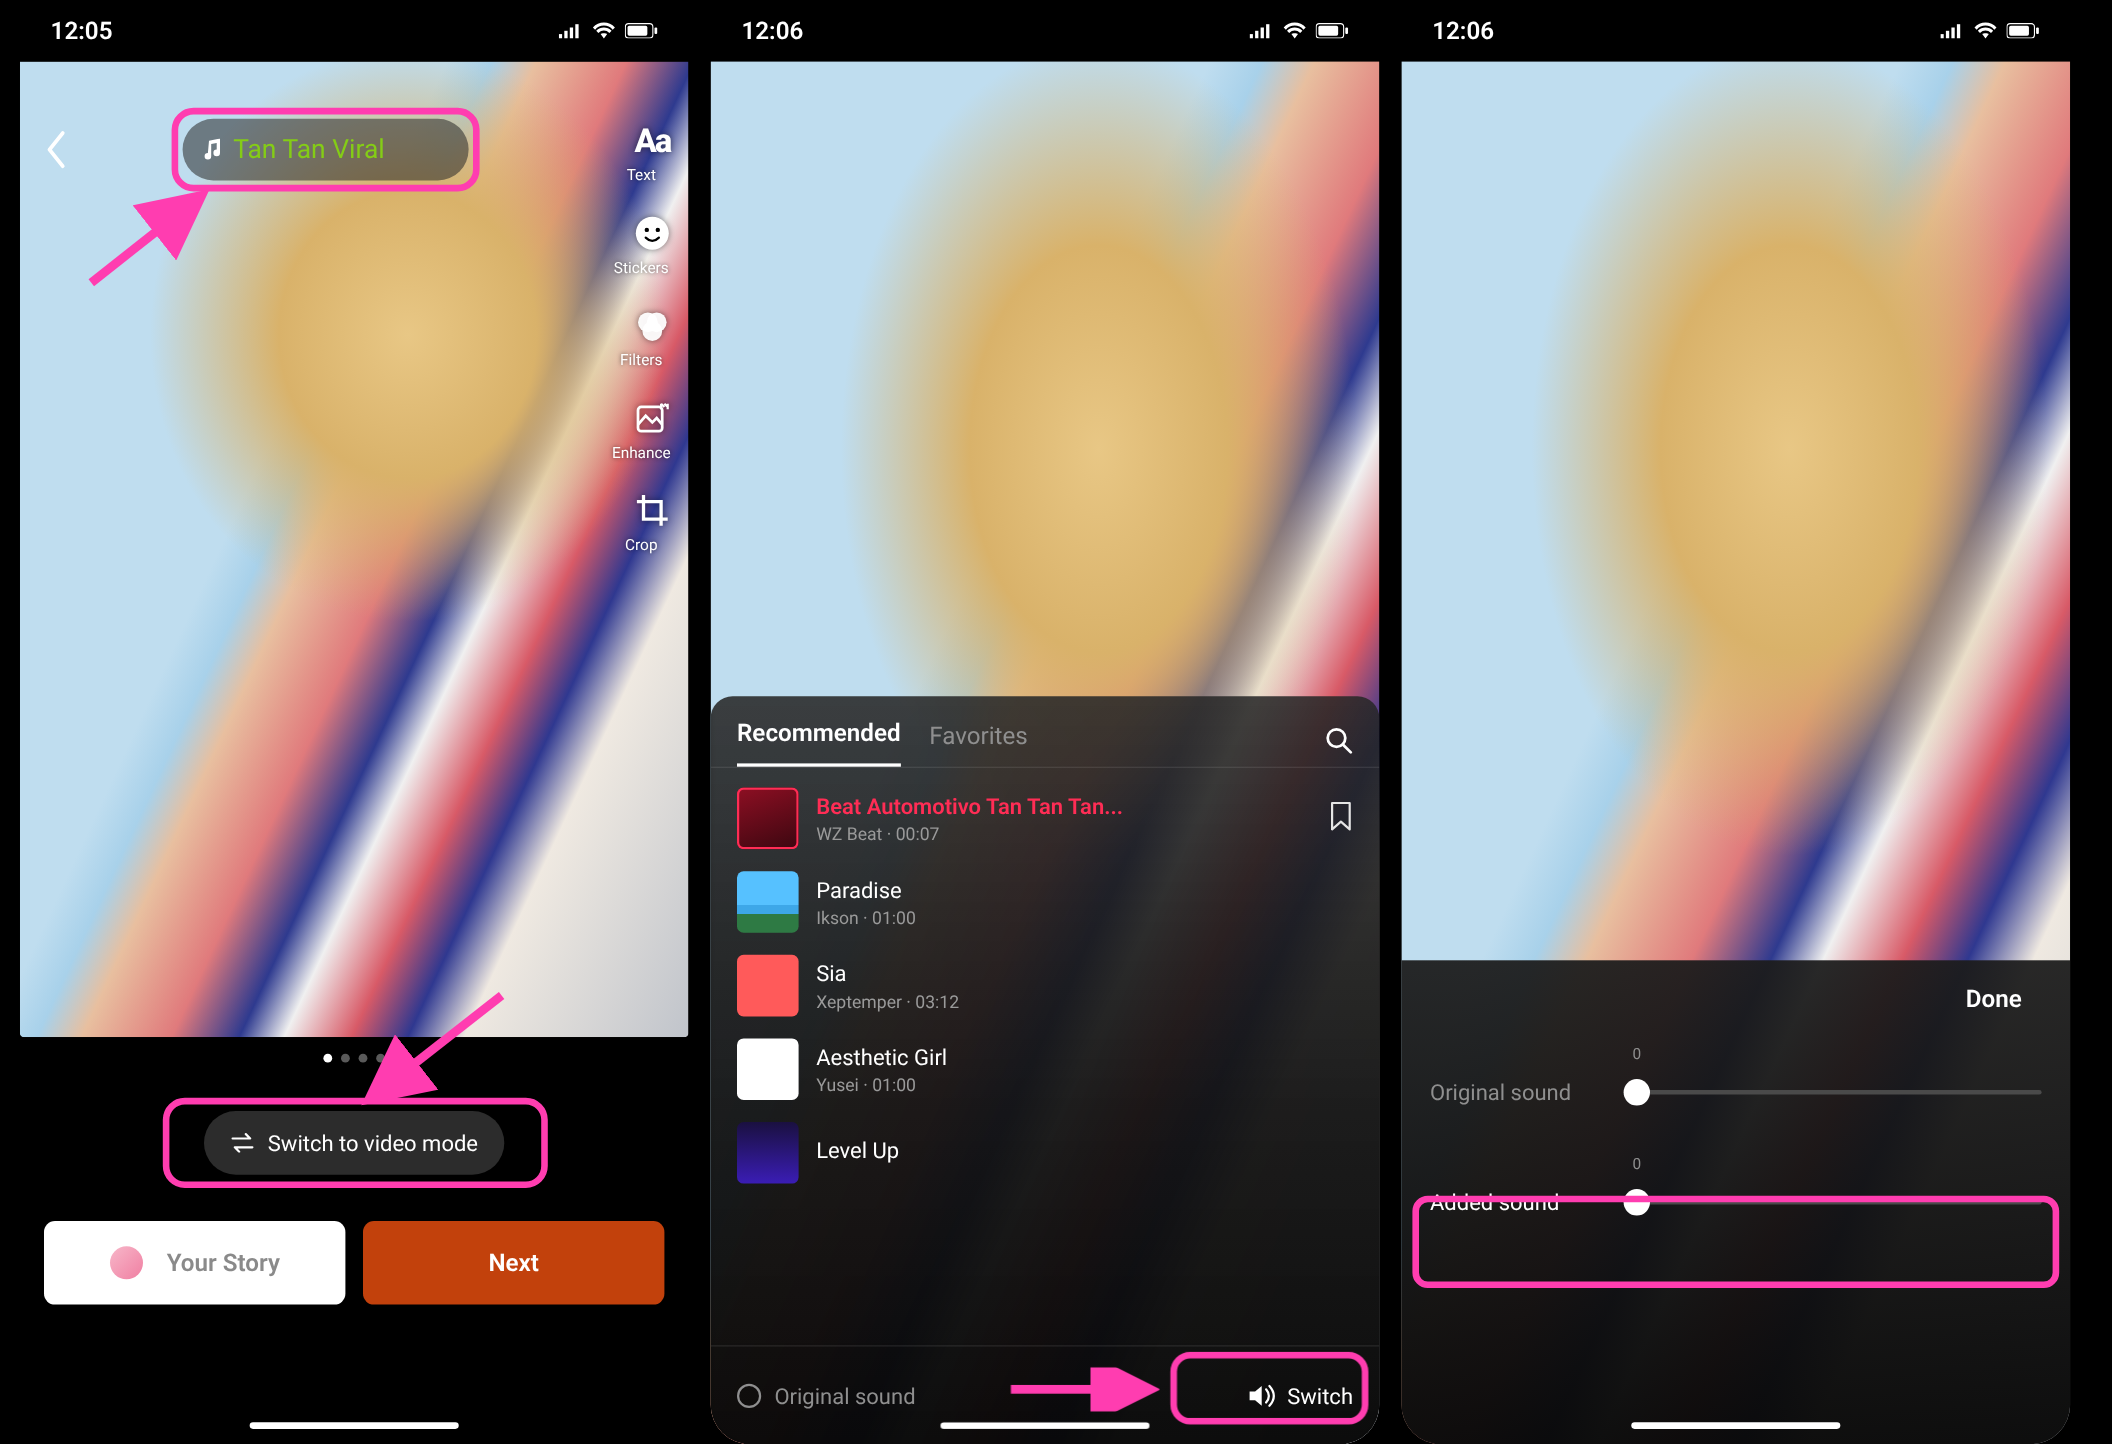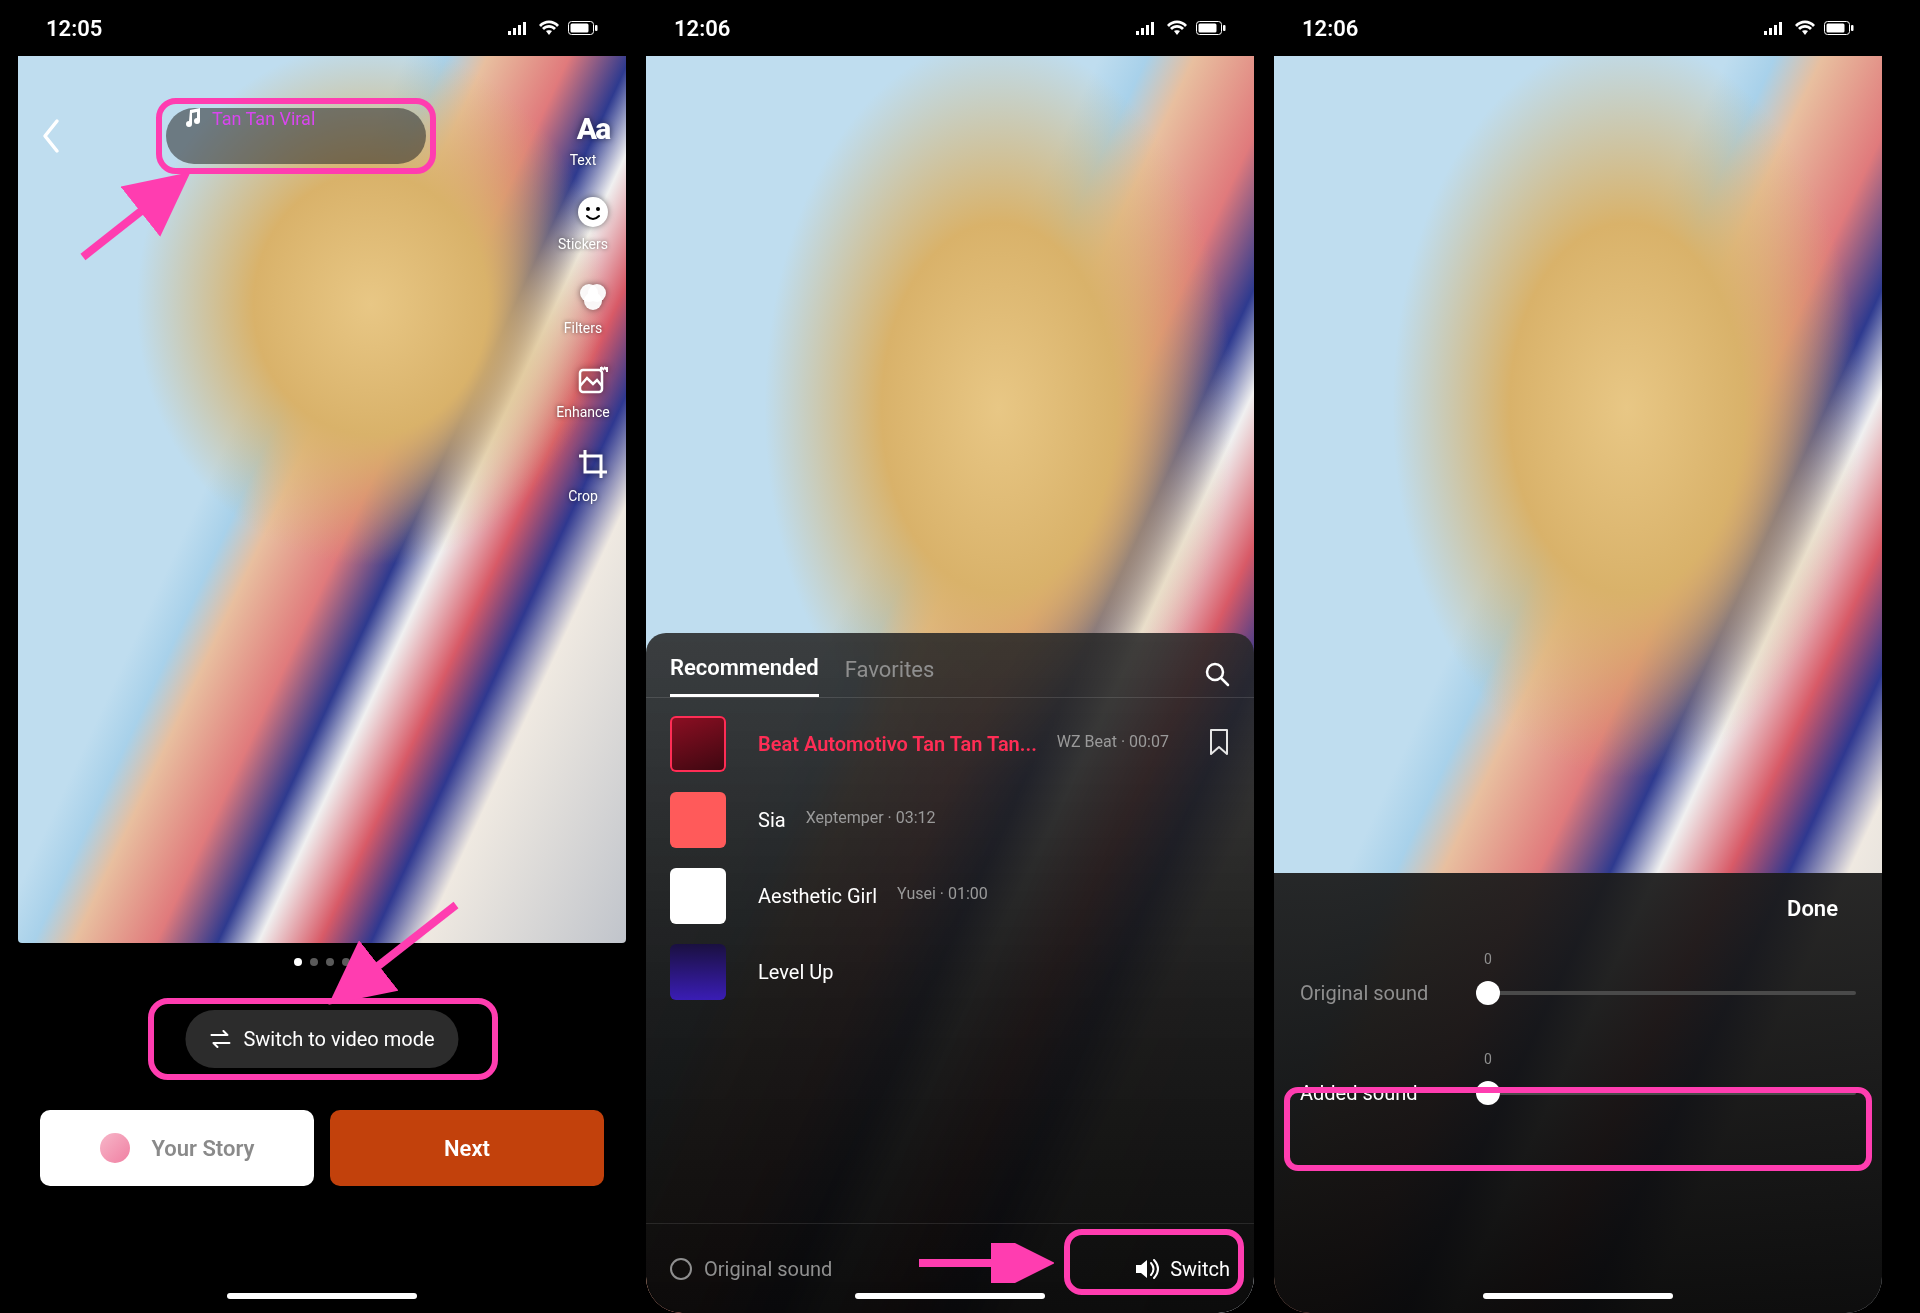--- a/index.html
+++ b/index.html
@@ -23,21 +23,21 @@
 
   
   .p1 .photo { top:56px; bottom:370px; border-radius:0 0 4px 4px; }
   .p1 .black-area { position:absolute; left:0; right:0; bottom:0; height:370px; background:#000; }
   .p1 .pager { position:absolute; left:0; right:0; top:958px; display:flex; justify-content:center; gap:8px; }
   .dot { width:8px; height:8px; border-radius:50%; background:#5a5a5a; }
   .dot.active { background:#fff; }
 
   .back-chevron { position:absolute; left:22px; top:118px; color:#fff; z-index:30; }
 
-  .sound-chip { position:absolute; left:148px; top:108px; height:56px; width:260px; border-radius:28px; background:rgba(40,40,40,.55); display:flex; align-items:flex-start; gap:10px; padding:0 18px; color:#d946ef; font-size:18px; z-index:30; }
+  .sound-chip { position:absolute; left:148px; top:108px; height:56px; width:260px; border-radius:28px; background:rgba(40,40,40,.55); display:flex; align-items:center; gap:10px; padding:0 18px; color:#84cc16; font-size:24px; z-index:30; }
   .hl { position:absolute; border:6px solid #ff3db0; border-radius:20px; z-index:40; pointer-events:none; }
   .hl1a { left:138px; top:98px; width:280px; height:76px; }
 
   .arrow { position:absolute; z-index:41; }
   .arrow svg { display:block; }
 
   .side-tools { position:absolute; right:14px; top:108px; display:flex; flex-direction:column; gap:24px; align-items:center; color:#fff; z-index:30; }
   .tool { display:flex; flex-direction:column; align-items:center; gap:4px; width:58px; }
   .tool .lbl { font-size:14px; text-shadow:0 0 4px rgba(0,0,0,.6); }
   .tool .ico { width:40px; height:40px; display:flex; align-items:center; justify-content:center;margin-left:20px; }
@@ -67,21 +67,21 @@
   .sheet2 hr { border:none; border-top:1px solid rgba(255,255,255,.12); margin:0; }
 
   .songs { padding:8px 0; max-height:480px; overflow:hidden; }
   .song { display:flex; align-items:center; gap:16px; padding:10px 24px; }
   .thumb { width:56px; height:56px; border-radius:6px; flex:0 0 56px; }
   .t1 { background:linear-gradient(160deg,#8e0f23,#3b0710); box-shadow: inset 0 0 0 2px #ff2d55; }
   .t2 { background:linear-gradient(180deg,#56c1ff 0 55%, #3da7e8 55% 70%, #2e7a44 70%); }
   .t3 { background:#ff5a5a; }
   .t4 { background:#fff; }
   .t5 { background:linear-gradient(180deg,#1a1040,#3a1db5); }
-  .song .meta { display:flex; flex-direction:row; gap:20px;margin-left:16px; }
+  .song .meta { display:flex; flex-direction:column; gap:4px; }
   .song .title { font-size:20px; color:#fff; }
   .song.sel .title { color:#ff2d55; font-weight:600; }
   .song .sub { font-size:16px; color:#9a9a9a; }
   .song .grow { flex:1; }
   .bm { color:#cfcfcf; }
 
   .sheet2-footer { position:absolute; left:0; right:0; bottom:0; height:90px; display:flex; align-items:center; padding:0 24px; gap:12px; border-top:1px solid rgba(255,255,255,.10); }
   .radio { width:22px; height:22px; border:2px solid #8f8f8f; border-radius:50%; }
   .os-label { color:#8f8f8f; font-size:20px; }
   .sheet2-footer .grow { flex:1; }
@@ -291,20 +291,27 @@
             <div class="sub">WZ Beat · 00:07</div>
           </div>
           <div class="grow"></div>
           <div class="bm">
             <svg width="22" height="28" viewBox="0 0 22 28">
                 <path d="M3 2 H19 V26 L11 19 L3 26 Z" stroke="#e5e5e5" stroke-width="2" fill="none" stroke-linejoin="round"></path>
               </svg>
           </div>
         </div>
         <div class="song">
+          <div class="thumb t2"></div>
+          <div class="meta">
+            <div class="title">Paradise</div>
+            <div class="sub">Ikson · 01:00</div>
+          </div>
+        </div>
+        <div class="song">
           <div class="thumb t3"></div>
           <div class="meta">
             <div class="title">Sia</div>
             <div class="sub">Xeptemper · 03:12</div>
           </div>
         </div>
         <div class="song">
           <div class="thumb t4"></div>
           <div class="meta">
             <div class="title">Aesthetic Girl</div>

